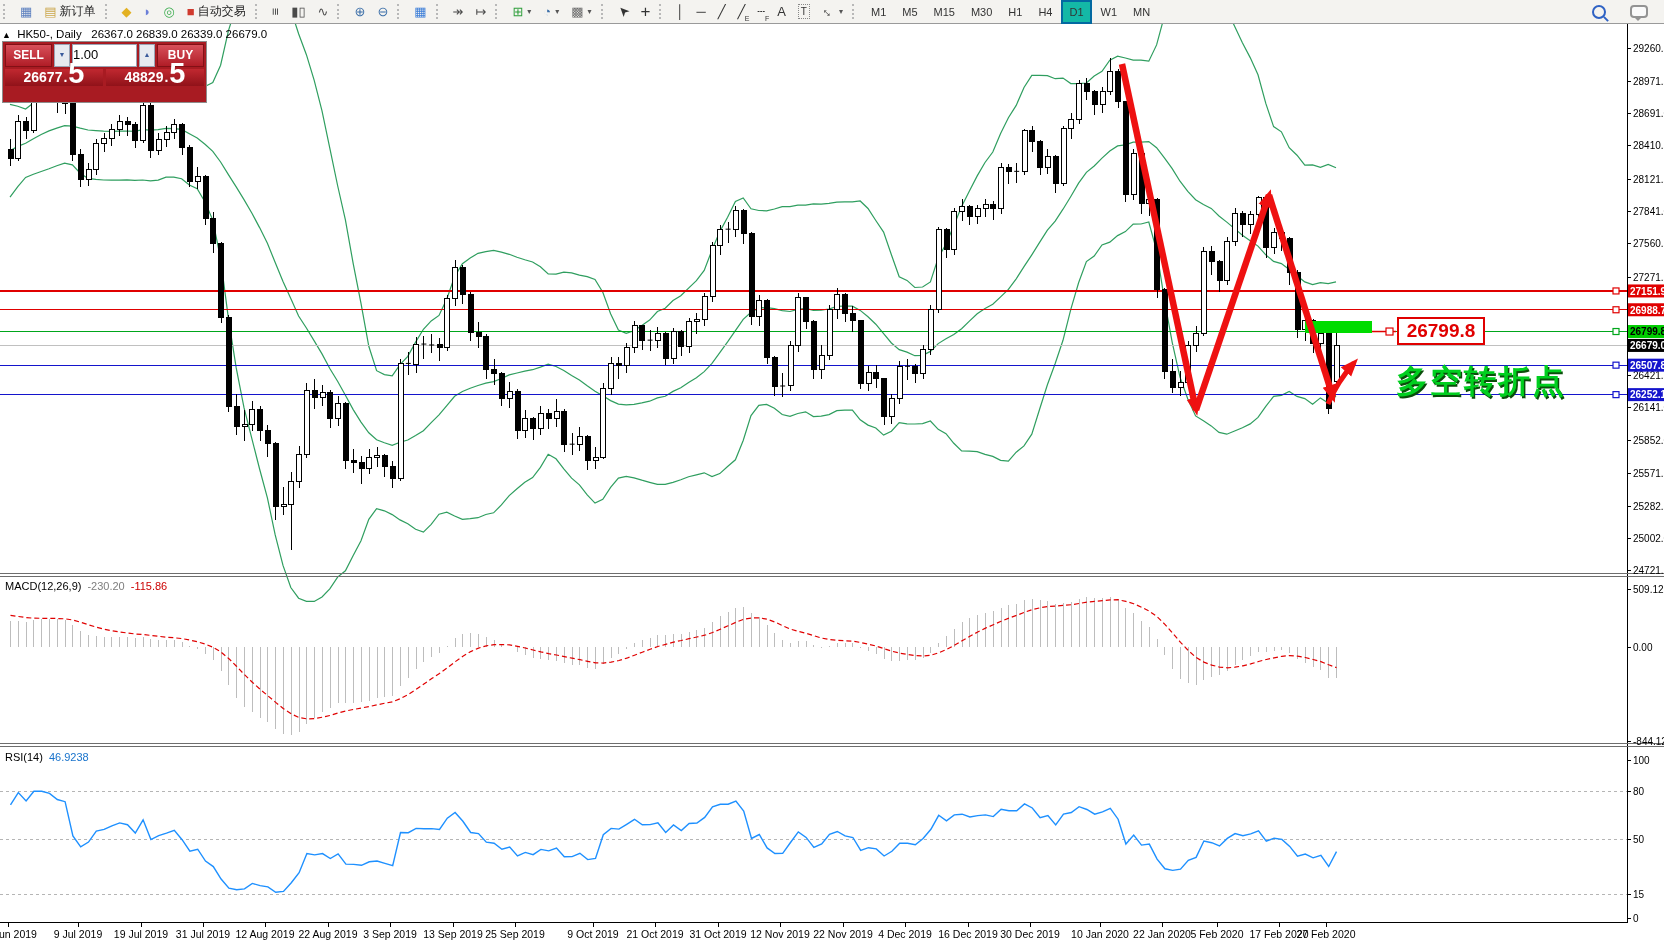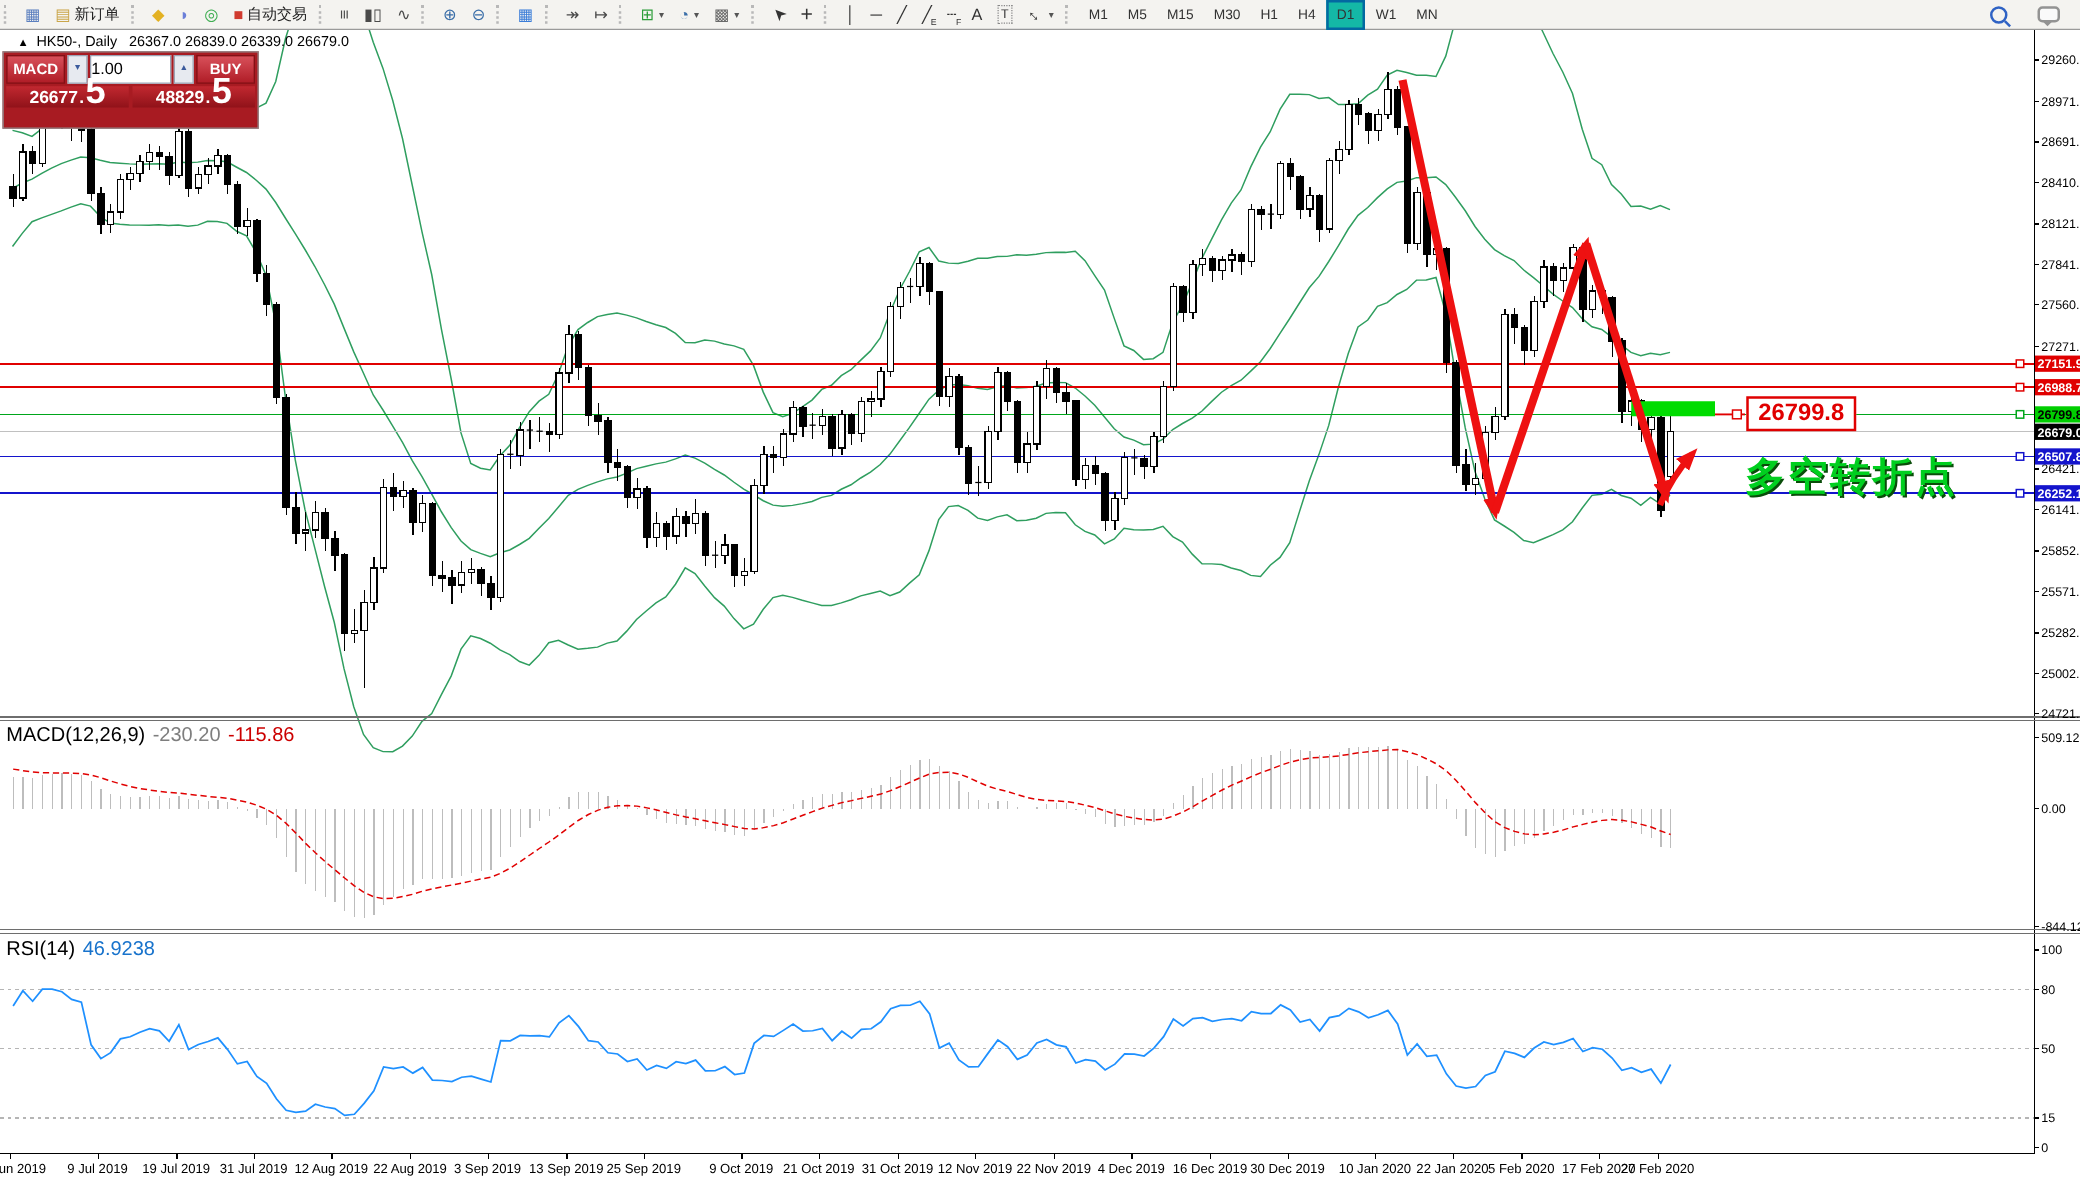--- a/index.html
+++ b/index.html
@@ -21,39 +21,39 @@
          border:1px solid transparent;display:flex;align-items:center;}
   .tfbtn.active{border:2px solid #0369a1;background:#14b8a6;}
   .tb-right{margin-left:auto;display:flex;align-items:center;margin-right:10px;gap:12px;}
   .icon-search{width:10px;height:10px;border:2px solid #2f62c4;border-radius:50%;position:relative;display:inline-block;}
   .icon-search::after{content:"";position:absolute;width:6px;height:2px;background:#2f62c4;transform:rotate(45deg);right:-5px;bottom:-3px;}
   .icon-chat{width:14px;height:9px;border:2px solid #939393;border-radius:4px;position:relative;display:inline-block;background:#fafafa;}
   .icon-chat::after{content:"";position:absolute;border:4px solid transparent;border-top-color:#939393;bottom:-9px;left:2px;}
   
   .main{position:absolute;top:24px;left:0;width:1664px;height:921px;background:#fff;}
   .main svg{position:absolute;top:0;left:0;}
-  .chart-title{position:absolute;left:14px;top:4px;font-size:11.5px;color:#000;white-space:nowrap;}
+  .chart-title{position:absolute;left:2px;top:4px;font-size:11.5px;color:#000;white-space:nowrap;}
   .chart-title .tri{font-size:9px;margin-right:3px;}
   
   .trade-panel{position:absolute;left:2px;top:17px;width:205px;height:62px;background:#a81b22;
                border:1px solid #8d8d8d;box-sizing:border-box;padding:2px;}
   .tp-row1{display:flex;height:23px;gap:2px;}
   .tp-btn{width:47px;background:linear-gradient(#d8505a,#b01d27);color:#fff;font-size:12px;font-weight:bold;
           text-align:center;line-height:21px;border:1px solid #821016;box-sizing:border-box;}
   .tp-spin{width:16px;background:#e7eaf0;border:1px solid #9aa4b5;color:#3a5a9c;font-size:7px;
            text-align:center;line-height:19px;box-sizing:border-box;}
   .tp-vol{flex:1;background:#fff;border:1px solid #9aa4b5;font-size:13px;color:#000;
           text-align:left;line-height:19px;box-sizing:border-box;}
   .tp-row2{display:flex;gap:3px;margin-top:2px;height:17px;}
   .tp-price{flex:1;background:linear-gradient(#c12830,#901219);color:#fff;display:flex;
             align-items:flex-end;justify-content:center;padding-bottom:1px;}
   .tp-price .sm{font-size:14px;font-weight:bold;line-height:16px;}
   .tp-price .dot{font-size:14px;font-weight:bold;line-height:16px;margin:0 1px;}
   .tp-price .bg{font-size:29px;font-weight:bold;line-height:24px;}
-  .ind-label{position:absolute;font-size:16px;color:#000;white-space:nowrap;}
+  .ind-label{position:absolute;font-size:11px;color:#000;white-space:nowrap;}
   .ind-label .v1{color:#7e7e7e;margin-left:6px;}
   .ind-label .v2{color:#cc0000;margin-left:6px;}
   .ind-label .vb{color:#1873cc;margin-left:6px;}
   .callout{position:absolute;left:1397px;top:293px;width:84px;height:24px;border:2px solid #e00000;
            background:#fff;color:#e00000;font-size:19px;font-weight:bold;text-align:center;line-height:23px;}
   .cn-note{position:absolute;left:1396px;top:336px;font-size:32px;font-weight:bold;color:#00cf1f;
            text-shadow:1.5px 1.5px 0 #0a4d0a;letter-spacing:2px;white-space:nowrap;}
 </style>
 </head>
 <body>
@@ -877,21 +877,21 @@
 
     <div class="chart-title">
       <span class="tri">▲</span>
       <span>HK50-, Daily</span>
       <span>&nbsp;</span>
       <span>26367.0 26839.0 26339.0 26679.0</span>
     </div>
 
     <div class="trade-panel">
       <div class="tp-row1">
-        <div class="tp-btn">MACD</div>
+        <div class="tp-btn">SELL</div>
         <div class="tp-spin">▼</div>
         <div class="tp-vol">1.00</div>
         <div class="tp-spin">▲</div>
         <div class="tp-btn">BUY</div>
       </div>
       <div class="tp-row2">
         <div class="tp-price">
           <span class="sm">26677</span>
             <span class="dot">.</span>
             <span class="bg">5</span>

